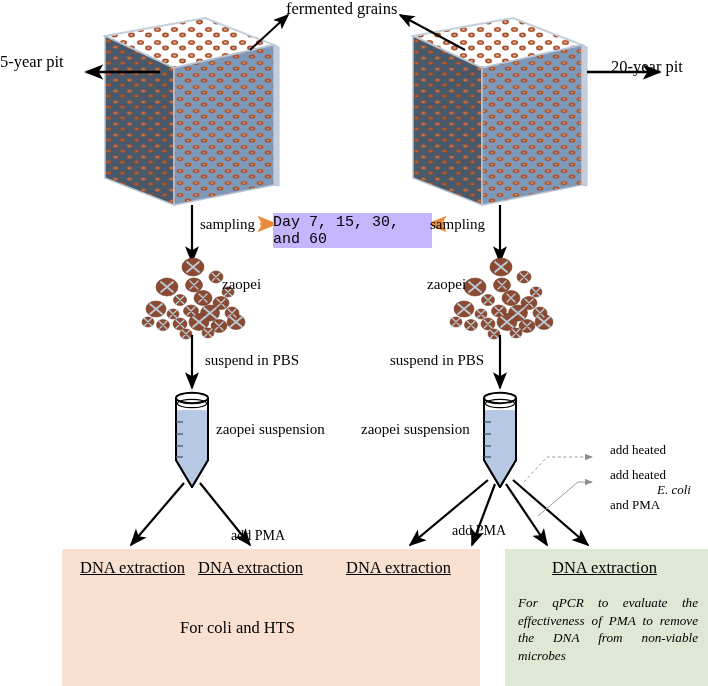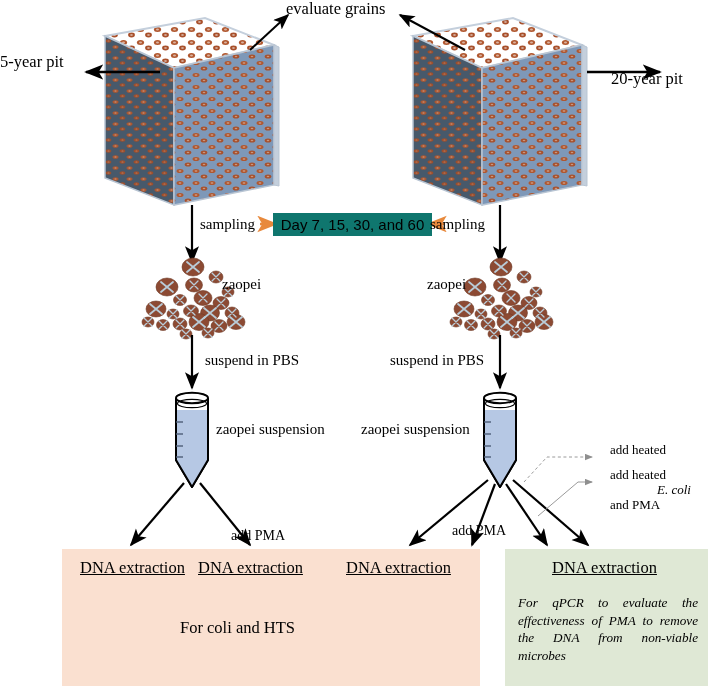--- a/index.html
+++ b/index.html
@@ -35,35 +35,35 @@
     line-height: 1.15;
     color: #000;
   }
   .lbl-16 { font-size: 16.5px; }
   .lbl-15 { font-size: 15px; }
   .lbl-14 { font-size: 14px; }
   .lbl-13 { font-size: 13px; }
 
   #fermented-grains-label { left: 286px; top: 0px; }
   #pit-left-label  { left: 0px;   top: 53px; text-align: right; }
-  #pit-right-label { left: 611px; top: 70px; }
+  #pit-right-label { left: 611px; top: 58px; }
 
   #sampling-left-label  { left: 200px; top: 216px; }
   #sampling-right-label { left: 430px; top: 216px; }
 
   #day-badge {
     position: absolute;
     left: 273px; top: 213px;
-    width: 159px; height: 23px;
-    background: #0f766e;
+    width: 159px; height: 35px;
+    background: #c4b5fd;
     display: flex;
     align-items: center;
     justify-content: center;
     font-size: 15px;
-    font-family: Liberation Sans, sans-serif;
+    font-family: Liberation Mono, monospace;
     color: #000;
   }
 
   #zaopei-left-label  { left: 222px; top: 276px; }
   #zaopei-right-label { left: 427px; top: 276px; }
 
   #pbs-left-label  { left: 205px; top: 352px; }
   #pbs-right-label { left: 390px; top: 352px; }
 
   #suspension-left-label  { left: 216px; top: 421px; }
@@ -333,21 +333,21 @@
       <line x1="513" y1="480" x2="588" y2="545" stroke="#000" stroke-width="2.2" marker-end="url(#arrowBlack)"></line>
     </g>
 
     <g fill="none" stroke="#9a9a9a" stroke-width="1">
       <path d="M524,482 L547,457 L592,457" stroke-dasharray="3,2.6" marker-end="url(#arrowGray)"></path>
       <path d="M538,516 L578,482 L592,482" marker-end="url(#arrowGray)"></path>
     </g>
 
   </svg>
 
-  <div class="lbl lbl-16" id="fermented-grains-label">evaluate grains</div>
+  <div class="lbl lbl-16" id="fermented-grains-label">fermented grains</div>
 
   <div class="lbl lbl-16" id="pit-left-label">5-year pit</div>
 
   <div class="lbl lbl-16" id="pit-right-label">20-year pit</div>
 
   <div class="lbl lbl-15" id="sampling-left-label">sampling</div>
 
   <div id="day-badge">Day 7, 15, 30, and 60</div>
 
   <div class="lbl lbl-15" id="sampling-right-label">sampling</div>

